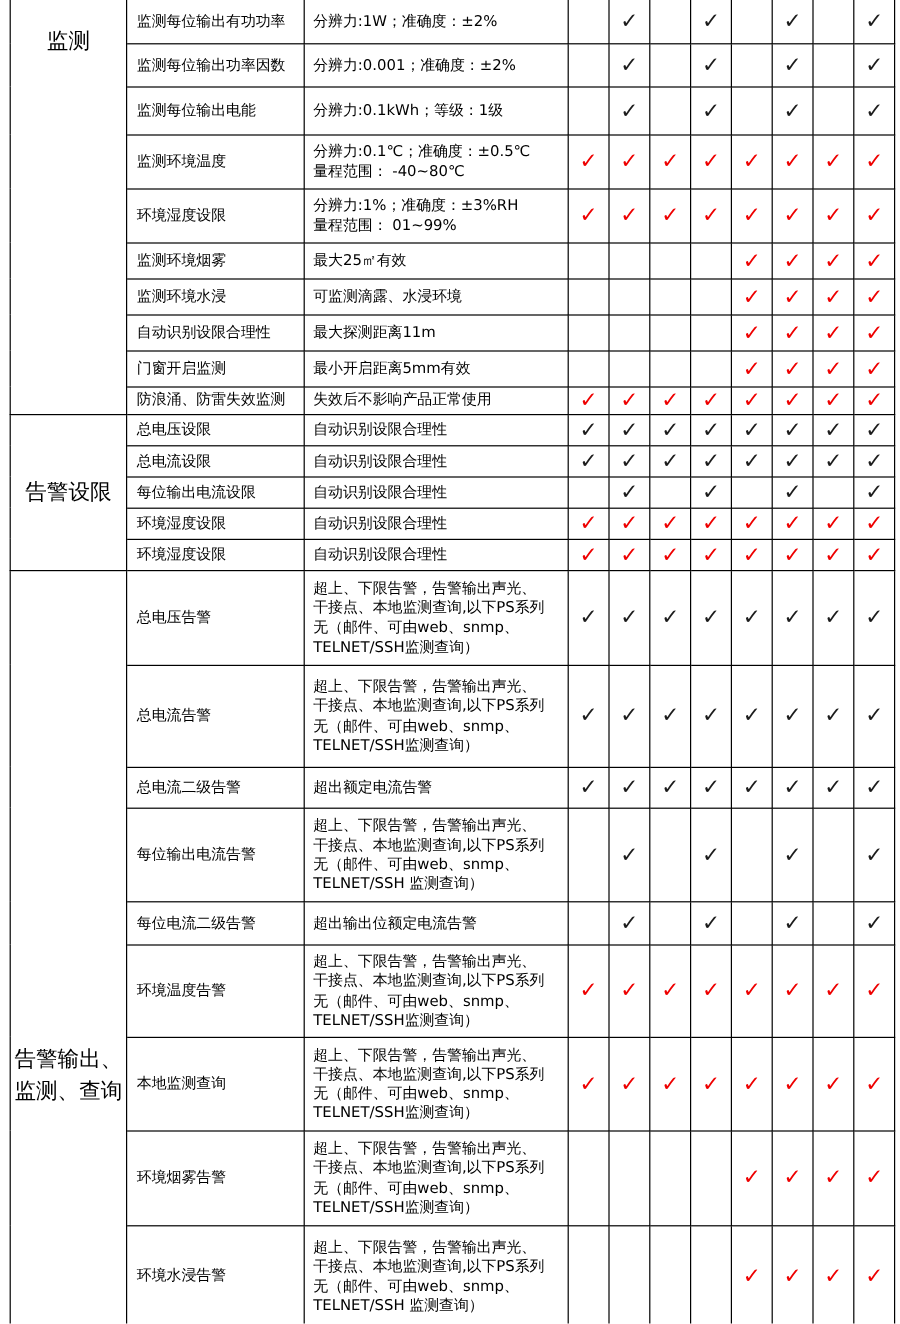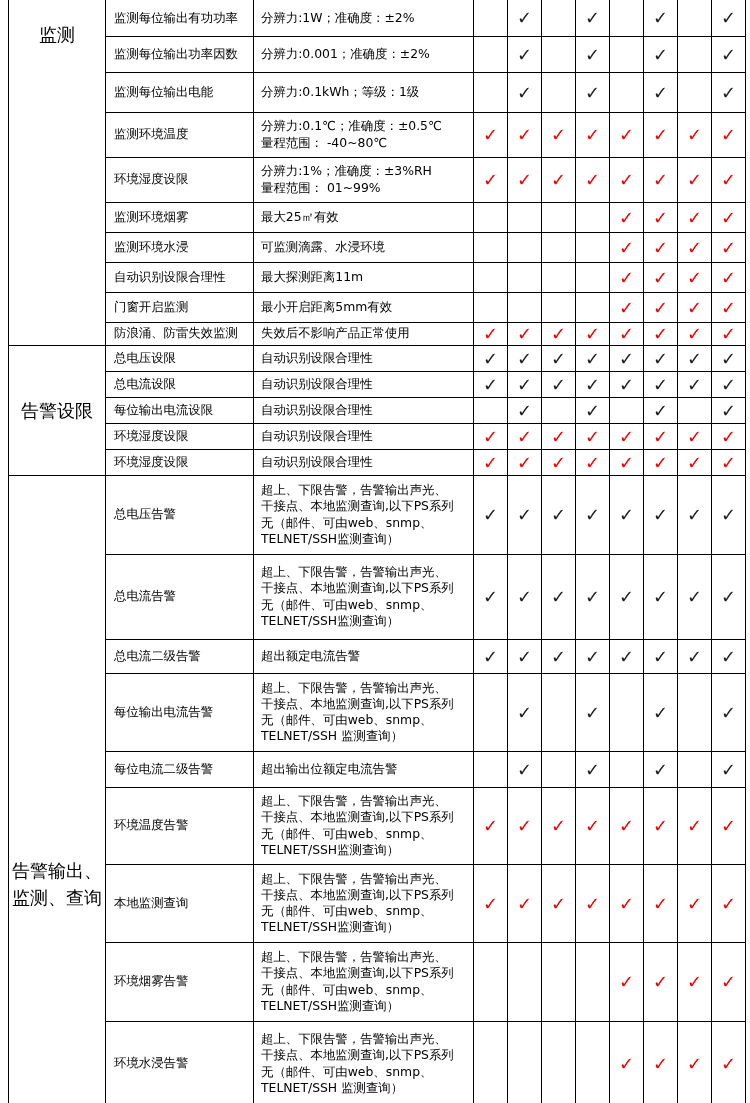--- a/index.html
+++ b/index.html
@@ -34,21 +34,21 @@
   }
   td.cat .cat-label {
     display: block;
     white-space: pre-line;
     line-height: 1.5;
   }
   td.cat.vtop { vertical-align: top; }
   td.cat.vtop .cat-label { padding-top: 20px; }
   td.cat.vmid { vertical-align: middle; }
   td.cat.vlow { vertical-align: middle; }
-  td.cat.vlow .cat-label { position: relative; top: 93px; }
+  td.cat.vlow .cat-label { position: relative; top: 105px; }
   td.cat.cut-bottom { border-bottom: none; }
   td.feat {
     font-size: 12.4px;
     padding: 2px 3px 2px 8px;
     vertical-align: middle;
     line-height: 1.3;
   }
   td.desc {
     font-size: 12.4px;
     padding: 2px 3px 2px 7px;

